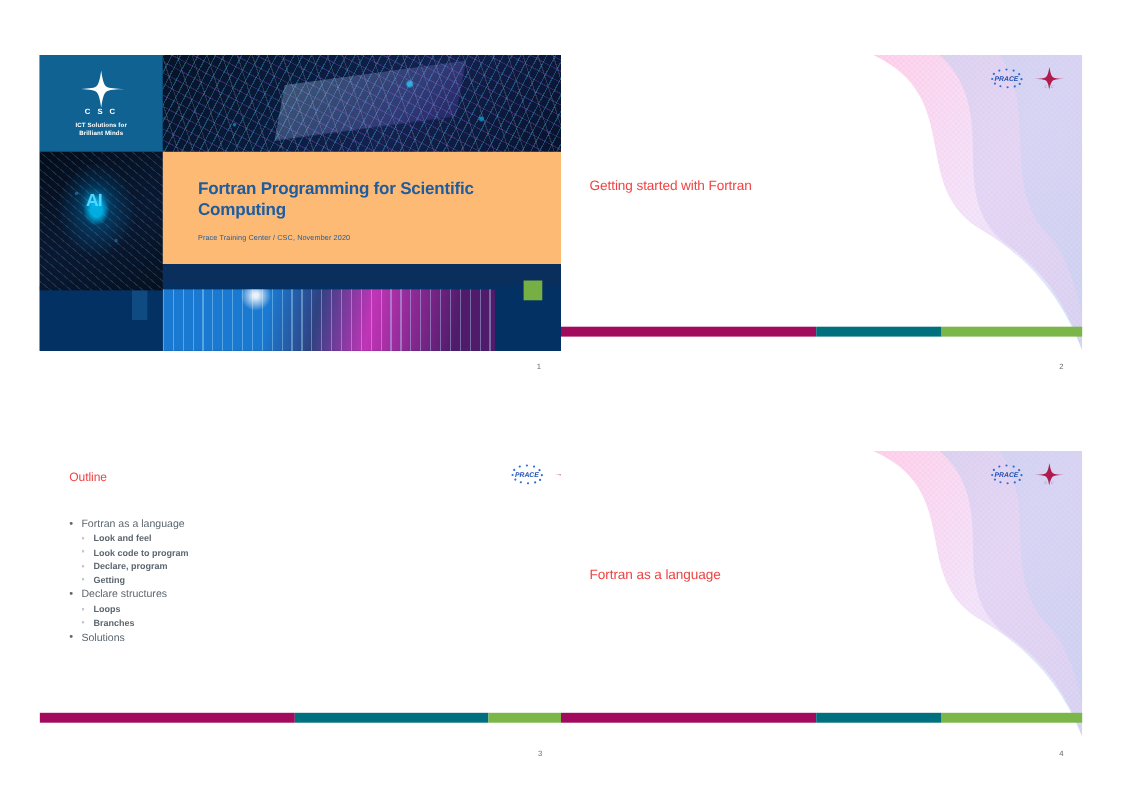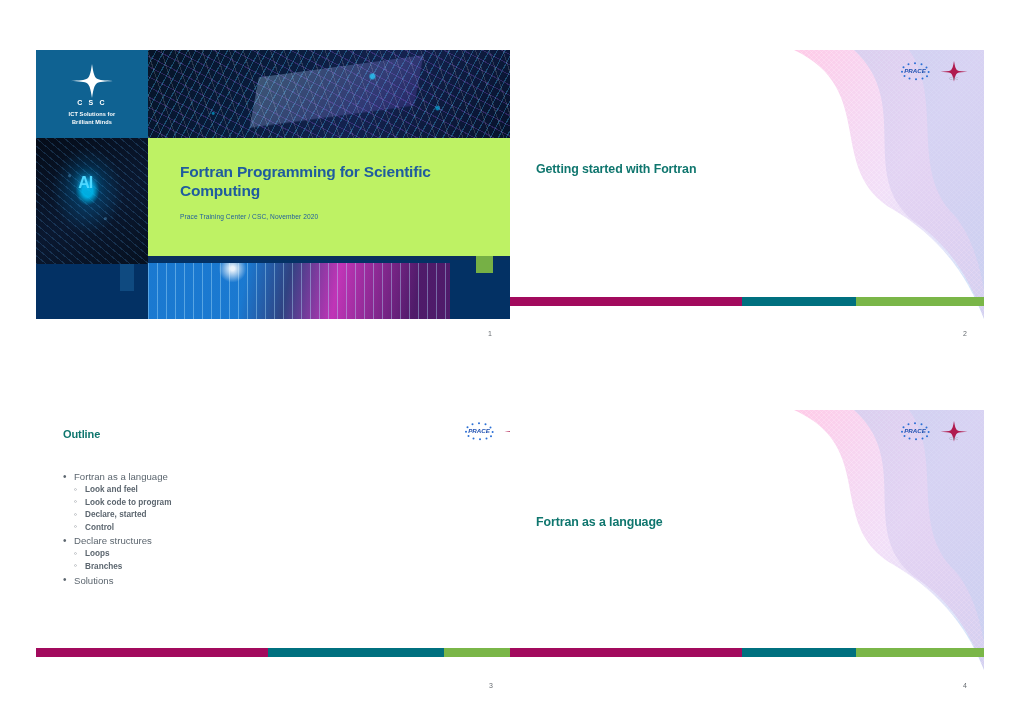--- a/index.html
+++ b/index.html
@@ -85,22 +85,22 @@
       linear-gradient(150deg,#050c18 0%, #0a1830 55%, #06101f 100%);
   }
   .s1-head::after{
     content:"AI";
     position:absolute; left:44%; top:36%; transform:translate(-50%,-50%);
     color:#4fd8ff; font-size:16px; font-weight:bold; letter-spacing:-1px;
     text-shadow: 0 0 8px #17c2ff, 0 0 16px #0aa0e0;
   }
 
   .s1-textcard {
-    position: absolute; left: 112px; top: 88px; width: 362px; height: 118px;
-    background: #bef264;
+    position: absolute; left: 112px; top: 88px; width: 362px; height: 102px;
+    background: #fdba74;
   }
   .s1-title {
     position: absolute; left: 32px; top: 24px; right: 30px;
     color: #1f5c9e; font-size: 15.5px; font-weight: bold;
     line-height: 19px; letter-spacing: -0.2px;
   }
   .s1-sub {
     position: absolute; left: 32px; top: 75px;
     color: #1f5c9e; font-size: 6.6px; letter-spacing: .1px;
   }
@@ -138,21 +138,21 @@
   }
   .swoosh svg { position:absolute; right:0; top:0; }
 
   .logo-pair {
     position:absolute; width:74px; height:23px;
   }
   .prace-logo { position:absolute; left:0; top:1px; width:38px; height:20px; }
   .csc-logo-sm { position:absolute; left:44px; top:0; width:28px; height:22px; }
 
   .cslide-title {
-    position:absolute; color:#0f766e; font-weight:bold; letter-spacing:-0.1px;
+    position:absolute; color:#ef4444; font-weight:normal; letter-spacing:-0.1px;
   }
 
   .colorbar { position:absolute; left:0; height:9px; display:flex; width:100%; }
   .cb-seg { height:100%; }
 
   
   .outline-list { position:absolute; }
   .ol-1 {
     color:#5c666f; font-size:9.6px; line-height:14px;
     padding-left: 11px; position:relative;
@@ -286,22 +286,22 @@
         <text x="14" y="19.6" font-family="Liberation Sans, sans-serif" font-size="3.4" fill="#8894a0" text-anchor="middle" letter-spacing="0.6">CSC</text>
       </svg>
     </div>
 
     <div class="cslide-title" style="left:27px; top:18px; font-size:11px;">Outline</div>
 
     <div class="outline-list" id="outline-list" style="left:27px; top:60px; width:330px;">
         <div class="ol-1">Fortran as a language</div>
         <div class="ol-2">Look and feel</div>
         <div class="ol-2">Look code to program</div>
-        <div class="ol-2">Declare, started</div>
-        <div class="ol-2">Control</div>
+        <div class="ol-2">Declare, program</div>
+        <div class="ol-2">Getting</div>
         <div class="ol-1">Declare structures</div>
         <div class="ol-2">Loops</div>
         <div class="ol-2">Branches</div>
         <div class="ol-1">Solutions</div>
       </div>
 
     <div class="colorbar" style="bottom:13px;">
       <div class="cb-seg" style="width:49%;background:#a20a5d;"></div>
       <div class="cb-seg" style="width:37%;background:#00707f;"></div>
       <div class="cb-seg" style="width:14%;background:#7ab648;"></div>

